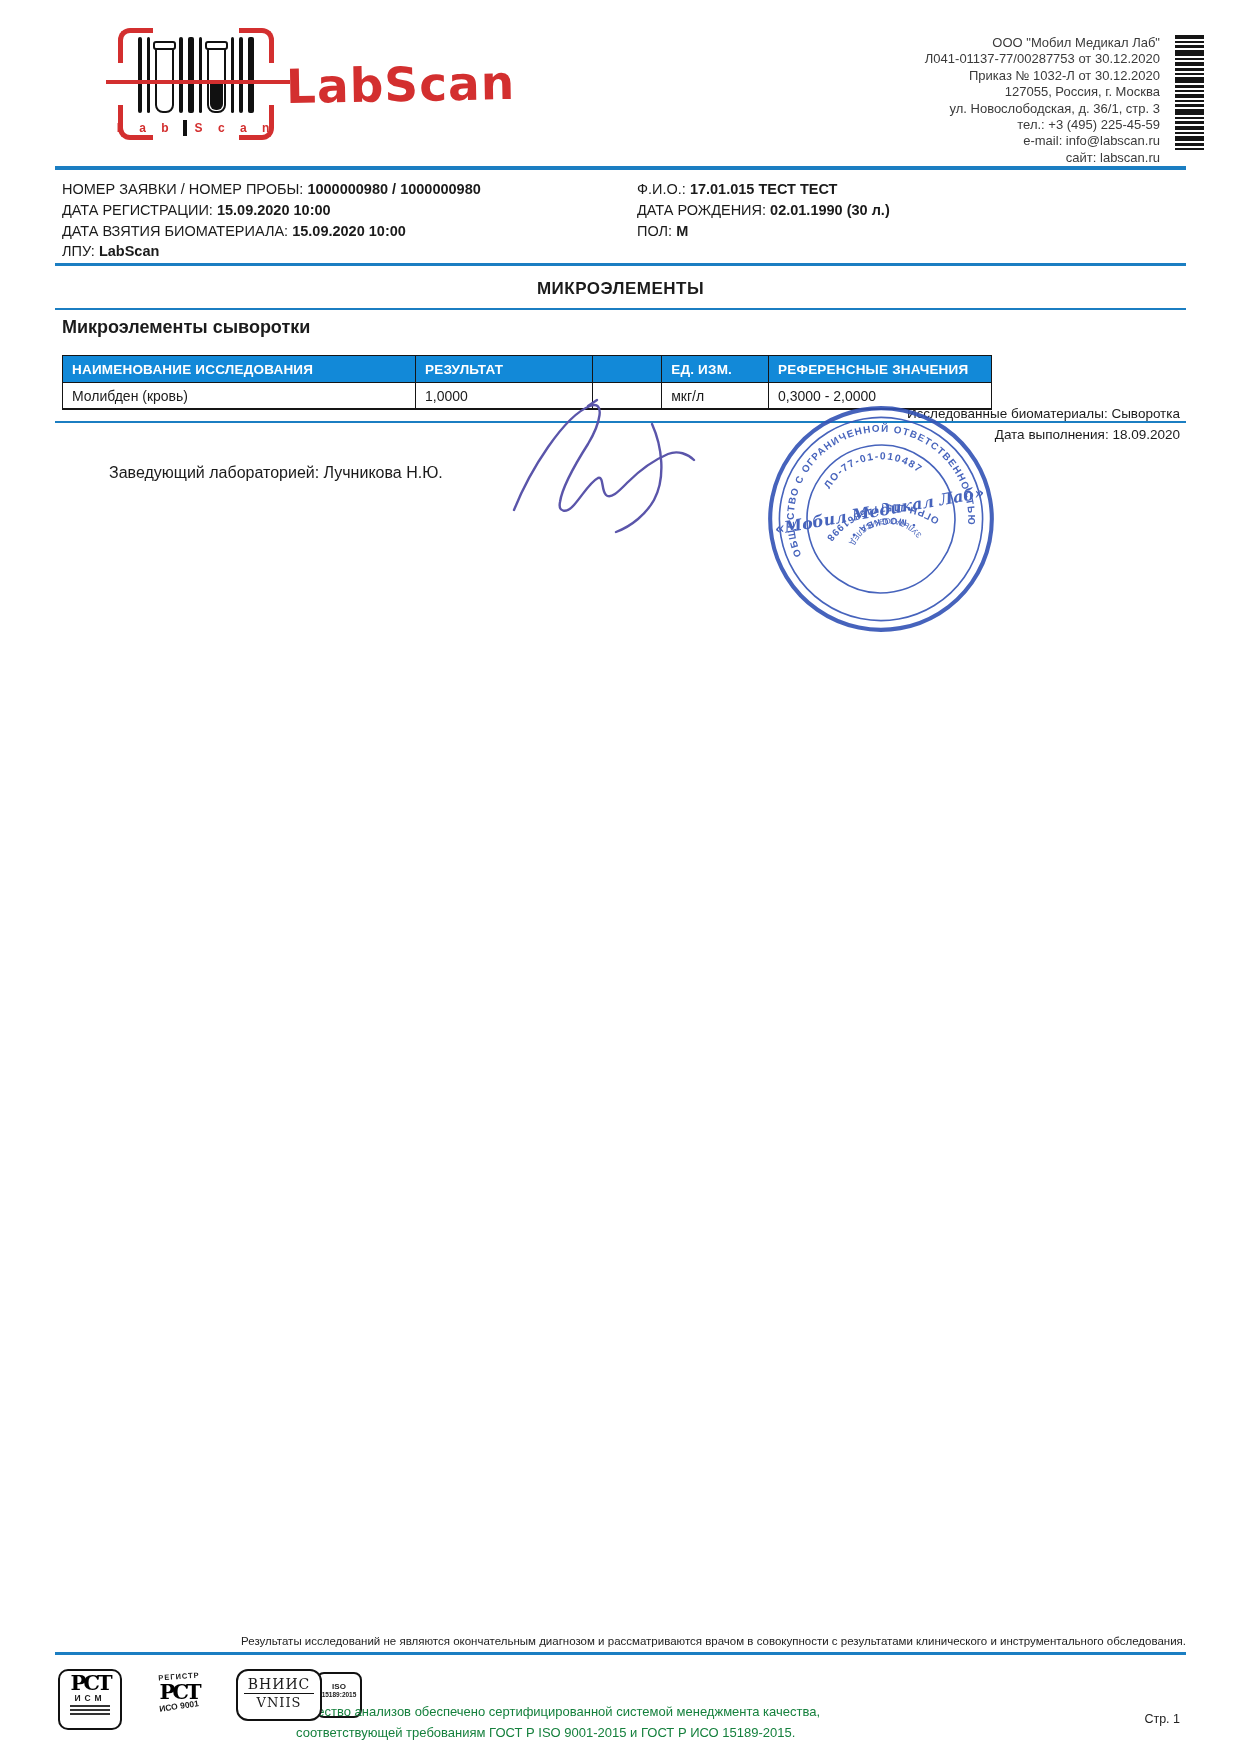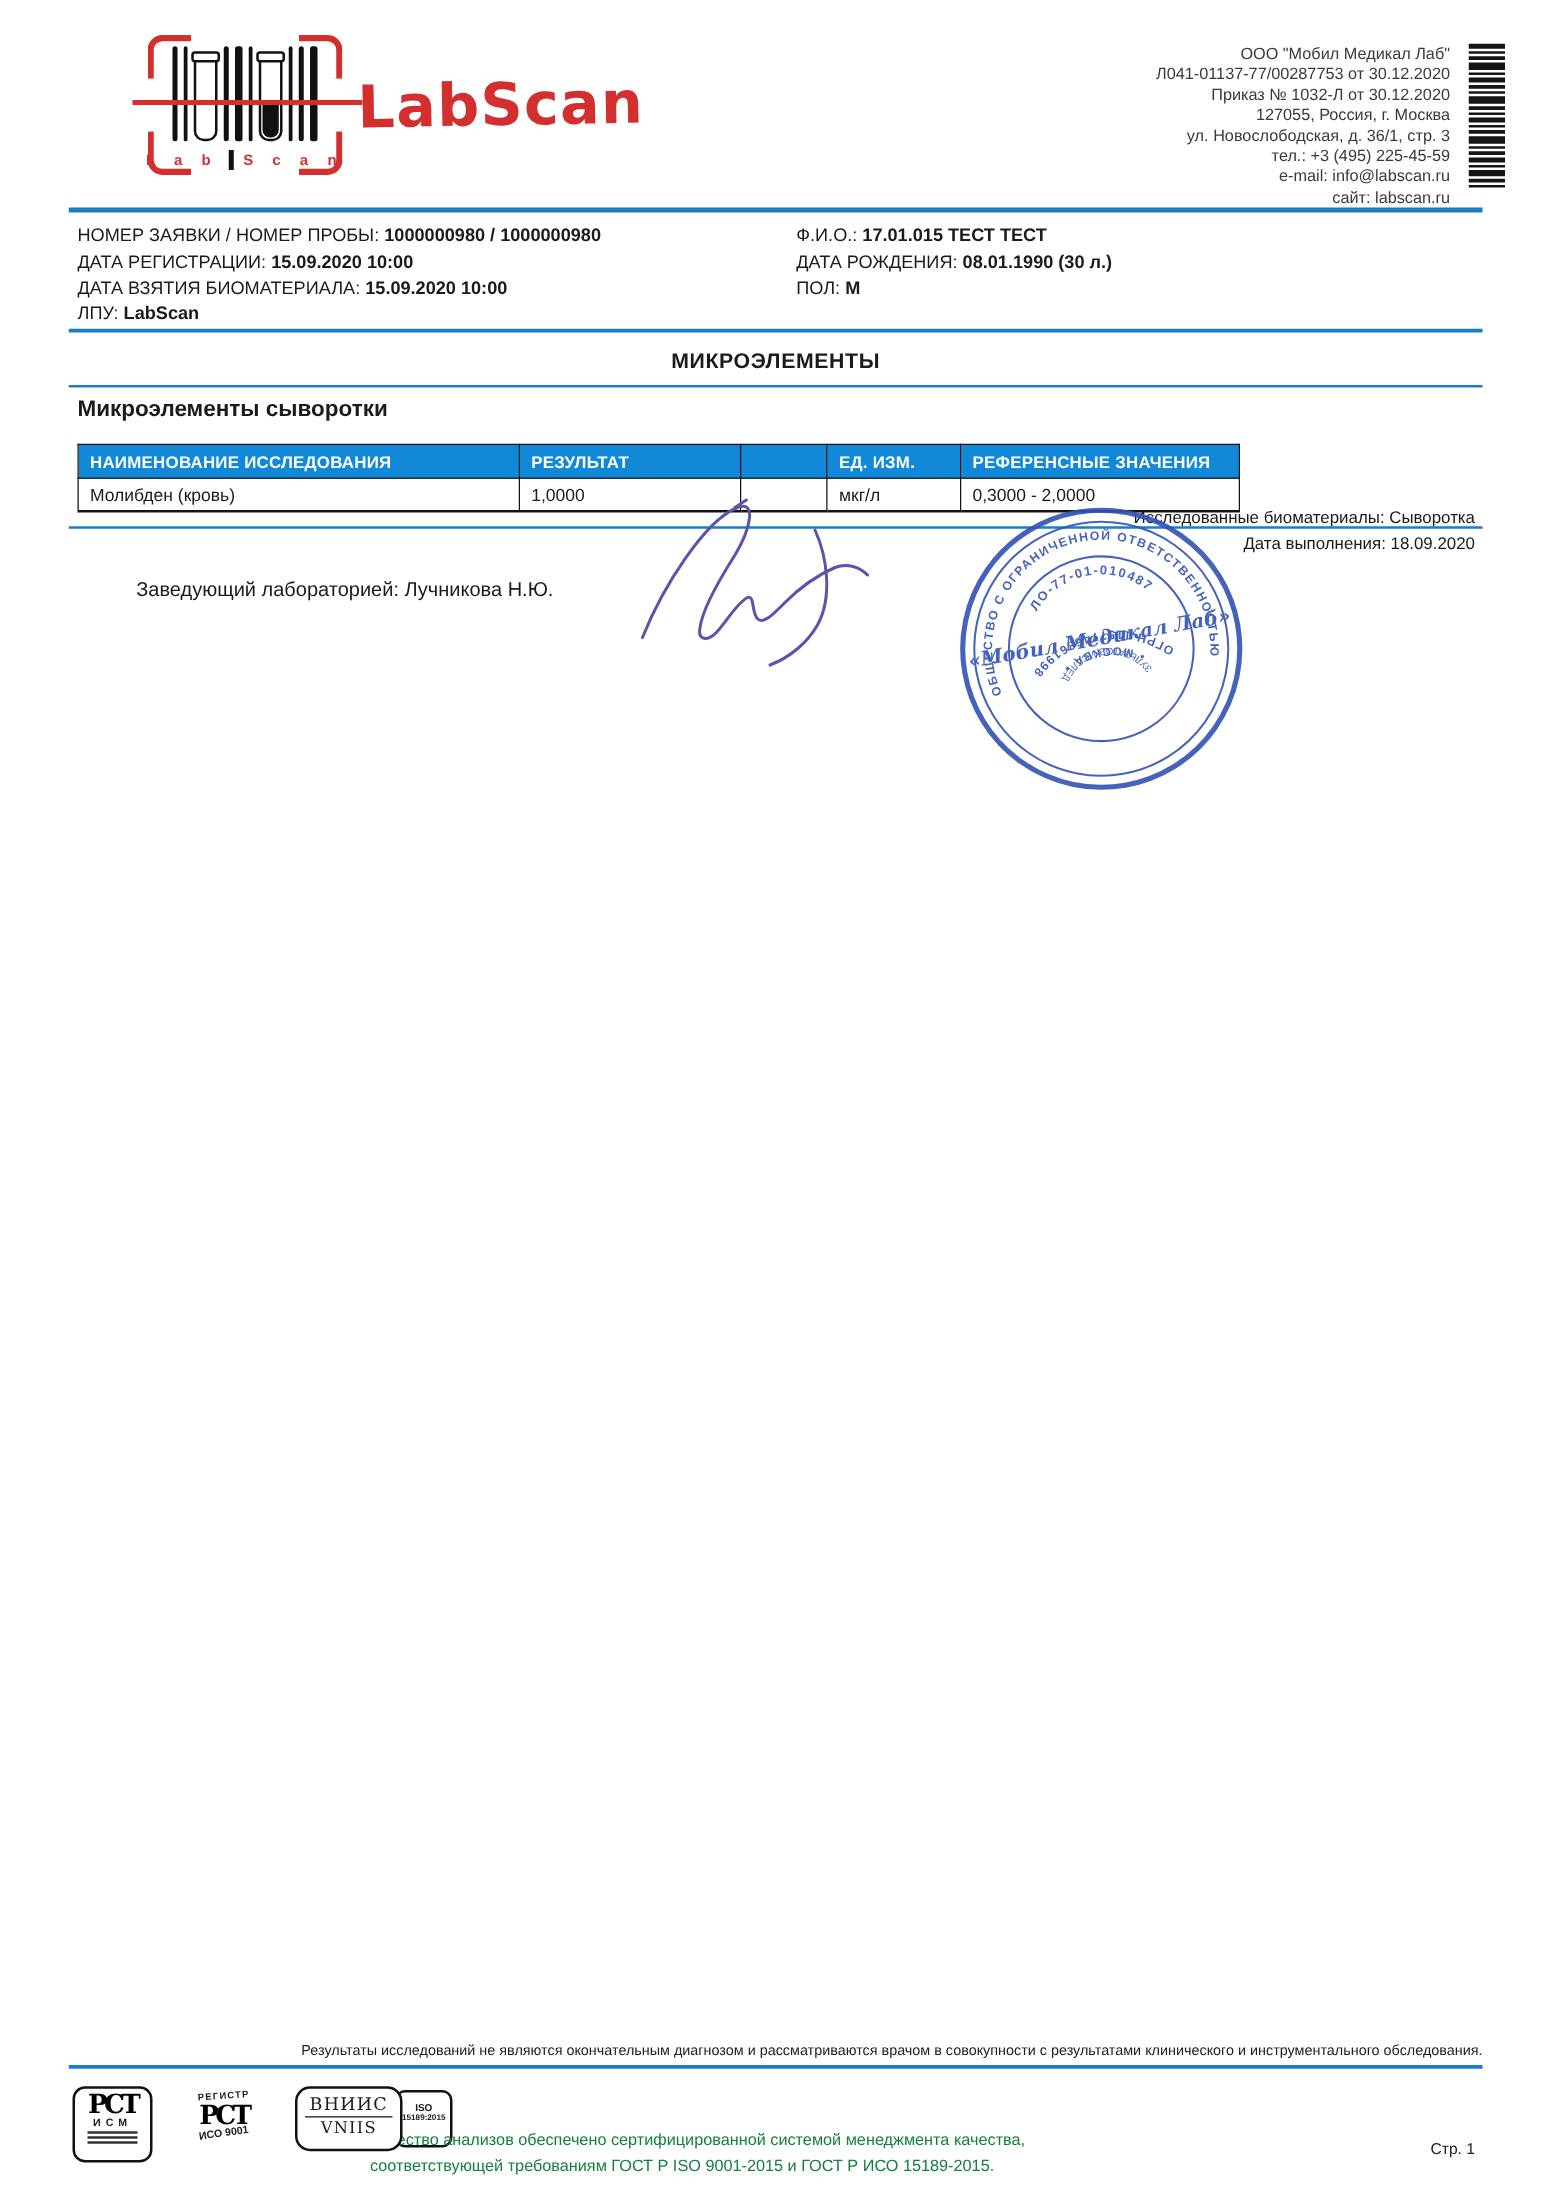--- a/index.html
+++ b/index.html
@@ -148,21 +148,21 @@
       <span>ДАТА РЕГИСТРАЦИИ:</span> <b>15.09.2020 10:00</b></div>
     <div class="info-line">
       <span>ДАТА ВЗЯТИЯ БИОМАТЕРИАЛА:</span> <b>15.09.2020 10:00</b></div>
     <div class="info-line">
       <span>ЛПУ:</span> <b>LabScan</b></div>
   </div>
   <div class="patient-right">
     <div class="info-line">
       <span>Ф.И.О.:</span> <b>17.01.015 ТЕСТ ТЕСТ</b></div>
     <div class="info-line">
-      <span>ДАТА РОЖДЕНИЯ:</span> <b>08.01.1990 (30 л.)</b></div>
+      <span>ДАТА РОЖДЕНИЯ:</span> <b>02.01.1990 (30 л.)</b></div>
     <div class="info-line">
       <span>ПОЛ:</span> <b>М</b></div>
   </div>
 
   <div class="rule" style="top:263px;height:3px;"></div>
   <div class="sec-title">МИКРОЭЛЕМЕНТЫ</div>
   <div class="rule" style="top:308px;height:2px;"></div>
   <div class="sec-sub">Микроэлементы сыворотки</div>
 
   <div class="tbl-wrap">

